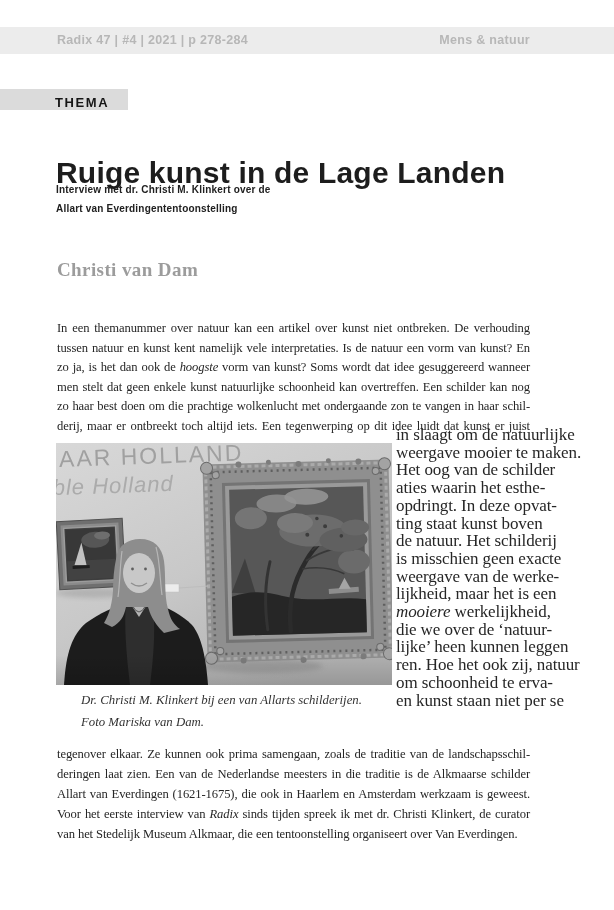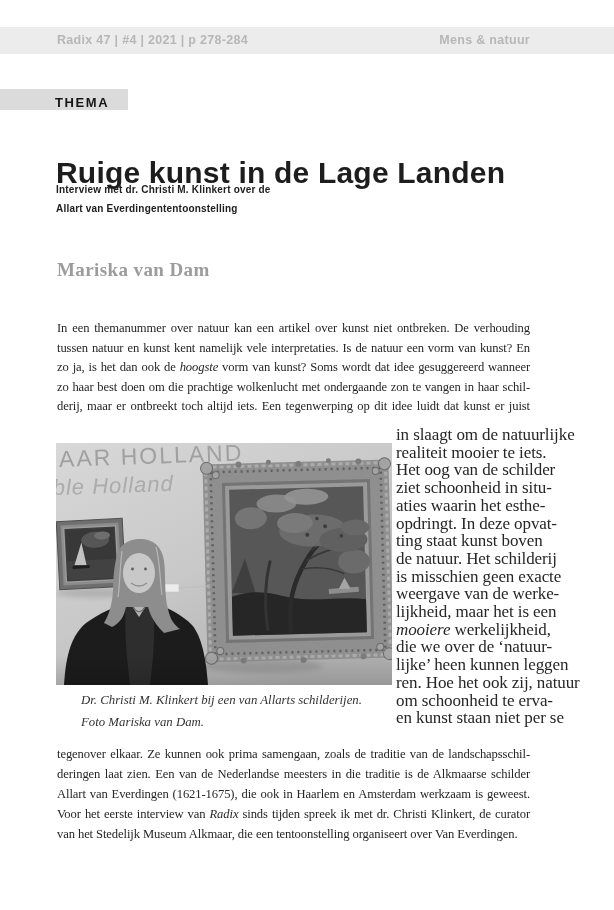--- a/index.html
+++ b/index.html
@@ -69,35 +69,35 @@
     <span>THEMA</span>
   </div>
 
   <h1 class="title">Ruige kunst in de Lage Landen</h1>
 
   <div class="subtitle">
       <div class="line"><span>Interview met dr. Christi M. Klinkert over de</span></div>
       <div class="line"><span>Allart van Everdingententoonstelling</span></div>
     </div>
 
-  <div class="author">Mariska van Dam</div>
+  <div class="author">Christi van Dam</div>
 
   <div class="para1 textblock">
       <div class="line"><span>In een themanummer over natuur kan een artikel over kunst niet ontbreken. De verhouding</span></div>
       <div class="line"><span>tussen natuur en kunst kent namelijk vele interpretaties. Is de natuur een vorm van kunst? En</span></div>
       <div class="line"><span>zo ja, is het dan ook de </span><em>hoogste</em><span> vorm van kunst? Soms wordt dat idee gesuggereerd wanneer</span></div>
+      <div class="line"><span>men stelt dat geen enkele kunst natuurlijke schoonheid kan overtreffen. Een schilder kan nog</span></div>
       <div class="line"><span>zo haar best doen om die prachtige wolkenlucht met ondergaande zon te vangen in haar schil-</span></div>
       <div class="line"><span>derij, maar er ontbreekt toch altijd iets. Een tegenwerping op dit idee luidt dat kunst er juist</span></div>
     </div>
 
   <div class="column textblock">
       <div class="line"><span>in slaagt om de natuurlijke</span></div>
-      <div class="line"><span>realiteit mooier te iets.</span></div>
+      <div class="line"><span>weergave mooier te maken.</span></div>
       <div class="line"><span>Het oog van de schilder</span></div>
-      <div class="line"><span>ziet schoonheid in situ-</span></div>
       <div class="line"><span>aties waarin het esthe-</span></div>
       <div class="line"><span>opdringt. In deze opvat-</span></div>
       <div class="line"><span>ting staat kunst boven</span></div>
       <div class="line"><span>de natuur. Het schilderij</span></div>
       <div class="line"><span>is misschien geen exacte</span></div>
       <div class="line"><span>weergave van de werke-</span></div>
       <div class="line"><span>lijkheid, maar het is een</span></div>
       <div class="line"><em>mooiere</em><span> werkelijkheid,</span></div>
       <div class="line"><span>die we over de ‘natuur-</span></div>
       <div class="line"><span>lijke’ heen kunnen leggen</span></div>

